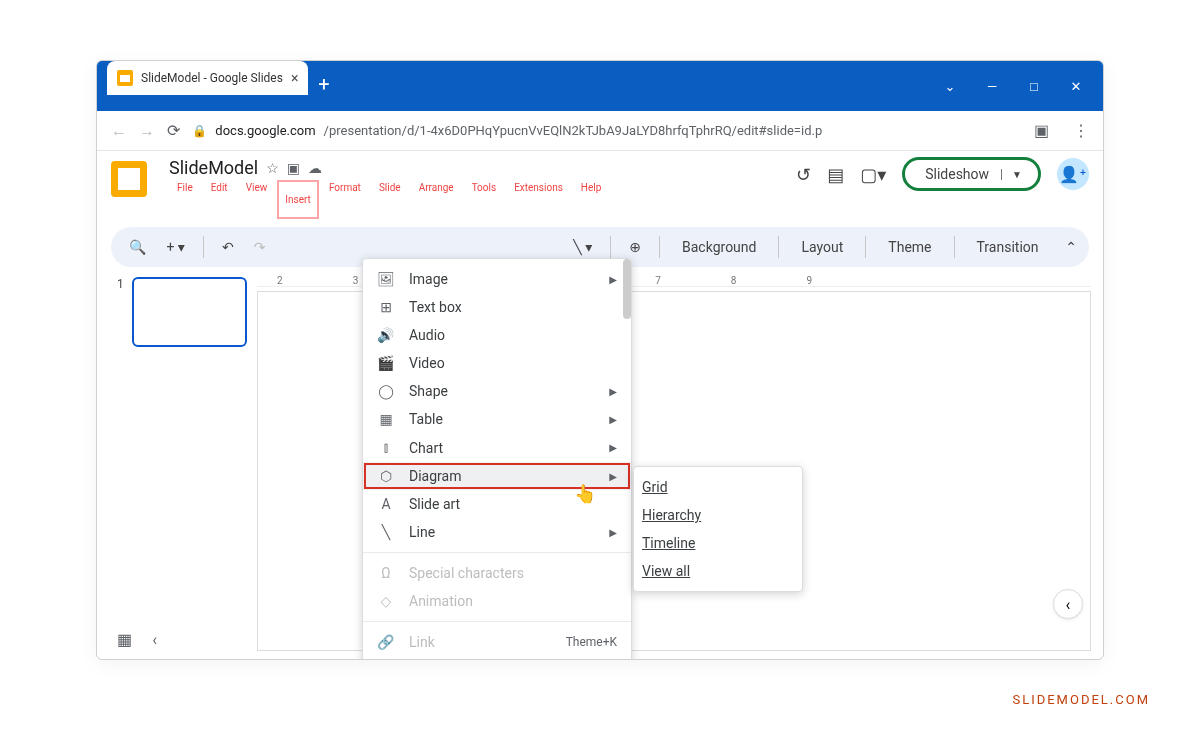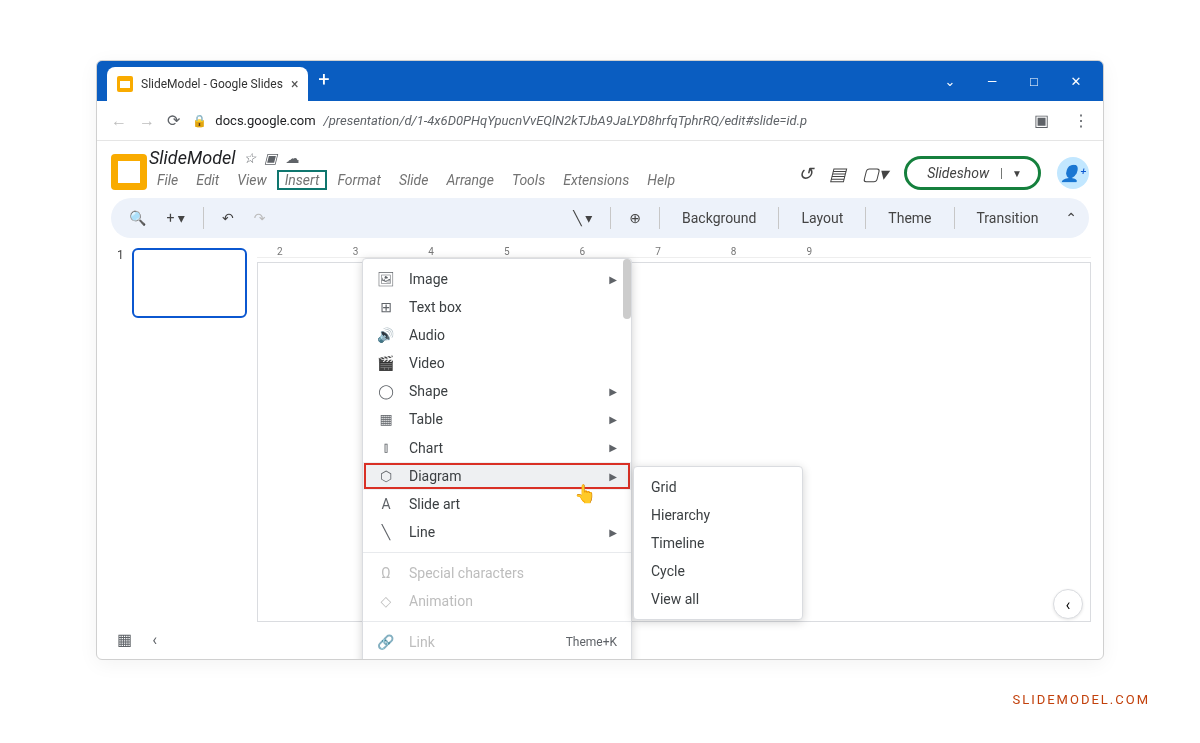--- a/index.html
+++ b/index.html
@@ -1,52 +1,52 @@
 <!DOCTYPE html>
 <html><head>
 <meta charset="utf-8">
 <style>
   * { box-sizing: border-box; margin: 0; padding: 0; font-family: "Segoe UI", Roboto, Arial, sans-serif; }
   body { background: #fff; width: 1200px; height: 743px; position: relative; overflow: hidden; }
 
   .frame { position: absolute; top: 60px; left: 96px; width: 1008px; height: 600px; border: 1px solid #d0d0d0; border-radius: 6px; overflow: hidden; background: #fff; box-shadow: 0 4px 20px rgba(0,0,0,0.05); }
 
   
-  .titlebar { height: 40px; background: #0a5dc1; display: flex; align-items: flex-end; }
+  .titlebar { height: 50px; background: #0a5dc1; display: flex; }
   .tab { background: #fff; height: 34px; margin-left: 10px; border-radius: 8px 8px 0 0; display: flex; align-items: center; padding: 0 10px; gap: 8px; min-width: 200px; }
   .tab-favicon { width: 16px; height: 16px; background: #f9ab00; border-radius: 2px; display: flex; align-items: center; justify-content: center; }
   .tab-favicon::after { content:""; width:10px; height:7px; background:#fff; display:block; }
   .tab-title { font-size: 12px; color: #333; flex: 1; white-space: nowrap; overflow: hidden; }
   .tab-close { color:#555; font-size:14px; line-height:1; }
   .tab-add { color: #fff; font-size: 20px; margin-left: 10px; align-self: center; margin-bottom: 4px; }
   .titlebar-spacer { flex: 1; }
   .window-controls { display: flex; gap: 28px; padding-right: 20px; color: #fff; font-size: 13px; align-self: center; }
   .window-controls span { display:inline-flex; width:14px; height:14px; align-items:center; justify-content:center; }
 
   
   .addrbar { height: 40px; background: #fff; border-bottom: 1px solid #e5e5e5; display: flex; align-items: center; padding: 0 14px; gap: 12px; }
   .nav-icon { color: #5f6368; font-size: 16px; }
   .nav-icon.disabled { color: #bdbdbd; }
   .url-box { flex: 1; display: flex; align-items: center; gap: 8px; }
   .lock { color:#5f6368; font-size:12px; }
   .url-domain { color:#202124; font-size: 13px; }
-  .url-path { color:#5f6368; font-size:13px;font-style:italic; }
+  .url-path { color:#5f6368; font-size:13px; }
   .addr-right { display:flex; gap:24px; color:#5f6368; }
 
   
-  .app-header { display:flex; padding: 6px 14px 0 14px; gap: 2px; align-items: flex-end; font-style: italic; }
+  .app-header { display:flex; padding: 6px 14px 0 14px; gap: 22px; align-items: flex-start; }
   .logo { width: 36px; height: 36px; background:#f9ab00; border-radius:4px; margin-top:4px; position:relative; }
   .logo::after { content:""; position:absolute; inset:7px; background:#fff; }
   .header-middle { flex:1; }
   .doc-title-row { display:flex; align-items:center; gap:8px; }
   .doc-title { font-size:18px; color:#202124; }
   .doc-icons { color:#5f6368; display:flex; gap:8px; font-size:14px; }
-  .menu-row { display:flex; gap: 2px; font-size:14px; color:#737373; margin-top:2px; }
+  .menu-row { display:flex; gap: 2px; font-size:10px; color:#ef4444; margin-top:2px; }
   .menu-item { padding: 2px 8px; cursor:pointer; }
-  .menu-item.hl { border:2px solid #0f766e; padding: 0 6px; }
+  .menu-item.hl { border:2px solid #fca5a5; padding: 12px 6px; }
   .header-right { display:flex; align-items:center; gap:16px; color:#444; }
   .hr-icon { font-size:18px; color:#444; }
   .slideshow-btn { border:3px solid #15803d; border-radius: 20px; padding: 6px 16px 6px 20px; display:flex; align-items:center; gap:8px; font-size:14px; }
   .slideshow-split { border-left:1px solid #747775; padding-left:10px; margin-left:4px; font-size:10px; }
   .share-btn { width:32px; height:32px; border-radius:50%; background:#c2e7ff; display:flex; align-items:center; justify-content:center; color:#0b57d0; }
 
   
   .toolbar { margin: 8px 14px 0 14px; background:#edf2fa; border-radius: 24px; height: 40px; display:flex; align-items:center; padding: 0 12px; gap: 8px; color:#444; font-size:14px; position:relative; }
   .tb-icon { padding: 4px 6px; display:inline-flex; align-items:center; }
   .tb-sep { width:1px; height:22px; background:#c7c7c7; margin: 0 4px; }
@@ -74,21 +74,21 @@
   .mi .mi-arrow { color:#5f6368; font-size:10px; }
   .mi .mi-shortcut { color:#5f6368; font-size:12px; }
   .mi.disabled { color:#bdbdbd; }
   .mi.disabled .mi-icon { color:#bdbdbd; }
   .mi.hover { background:#eef0f2; }
   .mi.hl { outline:2px solid #d93025; outline-offset:-3px; }
   .menu-div { height:1px; background:#e8eaed; margin:6px 0; }
   .scrollbar-strip { position:absolute; right:0; top:0; width:8px; height:60px; background:#ccc; border-radius:4px; }
 
   .submenu { top: 405px; left: 536px; width: 170px; padding: 6px 0; }
-  .smi { padding: 6px 17px; cursor:pointer; }
+  .smi { padding: 6px 8px; cursor:pointer;text-decoration:underline; }
 
   .cursor-hand { position:absolute; top: 422px; left: 477px; font-size:18px; z-index:30; }
 
   
   .footer { position:absolute; bottom:0; left:0; right:0; height:40px; display:flex; align-items:center; padding: 0 20px; gap: 20px; color:#5f6368; }
   .footer .spacer { flex:1; }
   .drag-handle { position:absolute; left:50%; transform:translateX(-50%); bottom:8px; width:40px; height:4px; background:#9aa0a6; border-radius:2px; }
   .expand-btn-br { position:absolute; right:20px; bottom:40px; width:30px; height:30px; border-radius:50%; background:#fff; border:1px solid #dadce0; display:flex; align-items:center; justify-content:center; box-shadow:0 1px 3px rgba(0,0,0,0.1); }
 
   .watermark { position:absolute; bottom:36px; right:50px; font-size:13px; letter-spacing:2px; color:#c2410c;margin-left:8px; }
@@ -282,20 +282,19 @@
         <span class="mi-label">Link</span>
         <span class="mi-shortcut">Theme+K</span>
       </div>
       <div class="mi"></div>
     </div>
 
   <div class="dropdown submenu" id="diagram-submenu">
       <div class="smi">Grid</div>
       <div class="smi">Hierarchy</div>
       <div class="smi">Timeline</div>
-      <div class="smi">Cycle</div>
       <div class="smi">View all</div>
     </div>
 
   <span class="cursor-hand">👆</span>
 </div>
 
 <div class="watermark">SLIDEMODEL.COM</div>
 
 </body></html>

